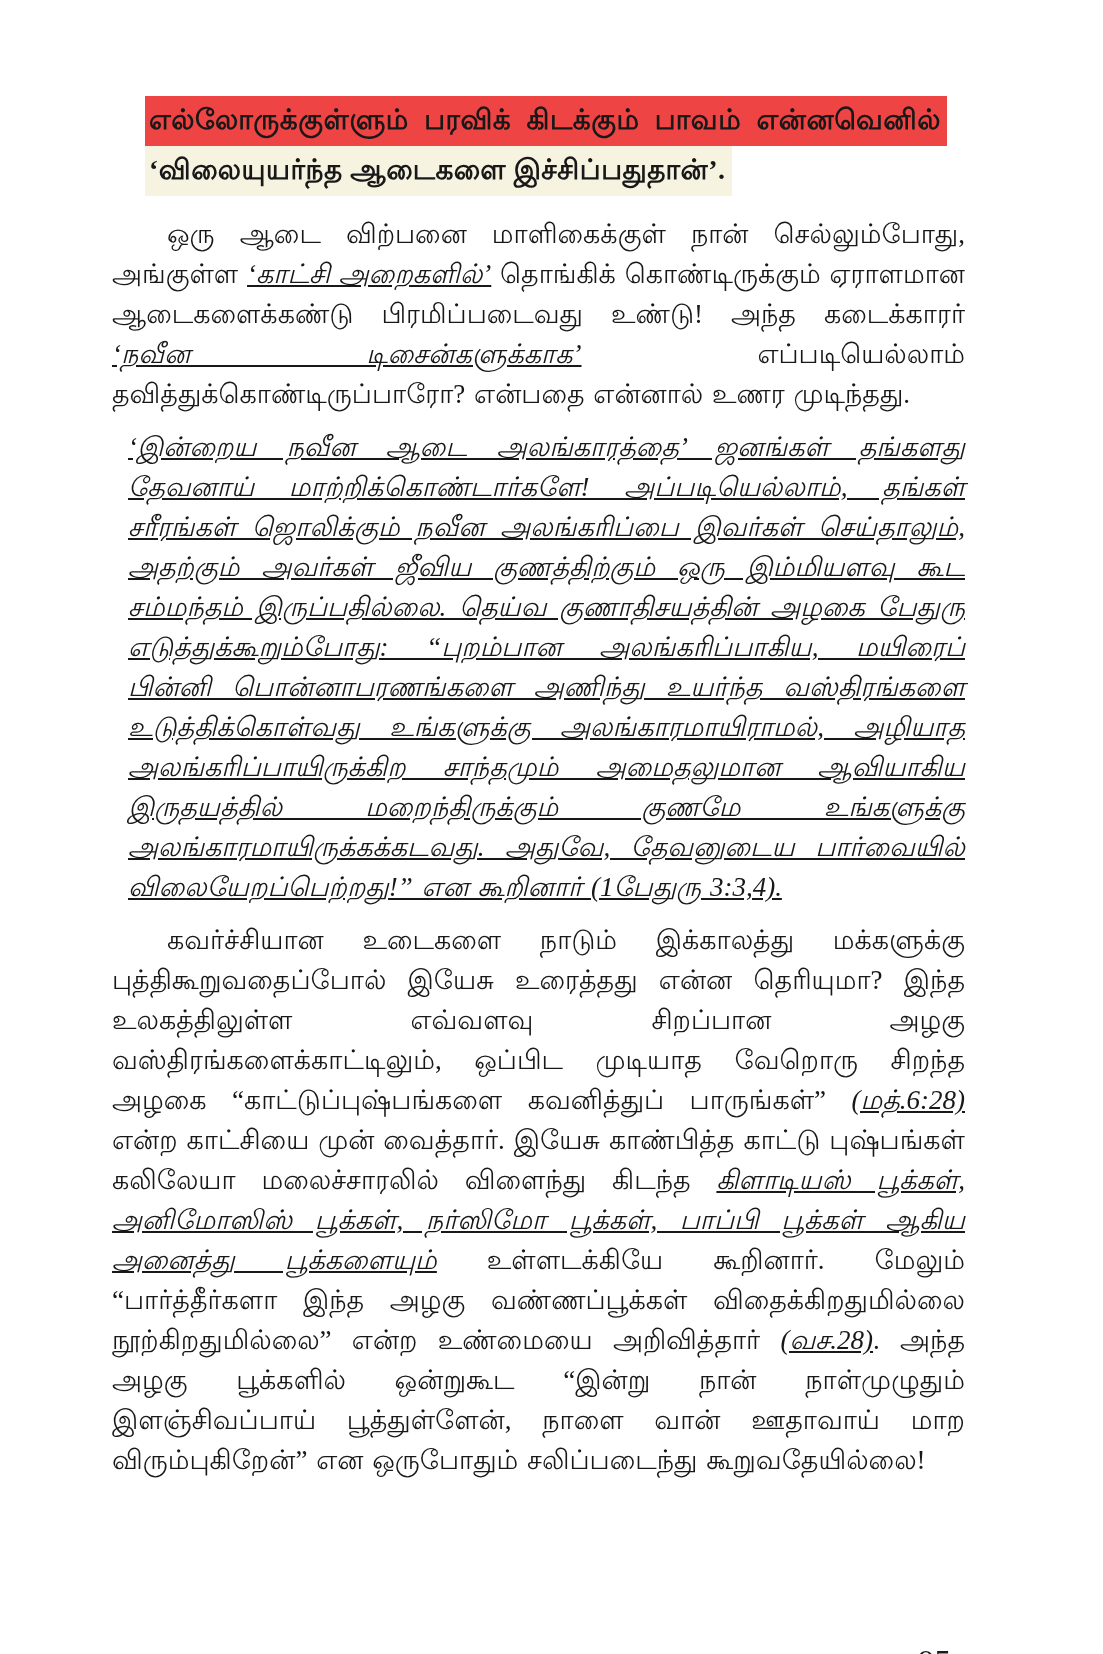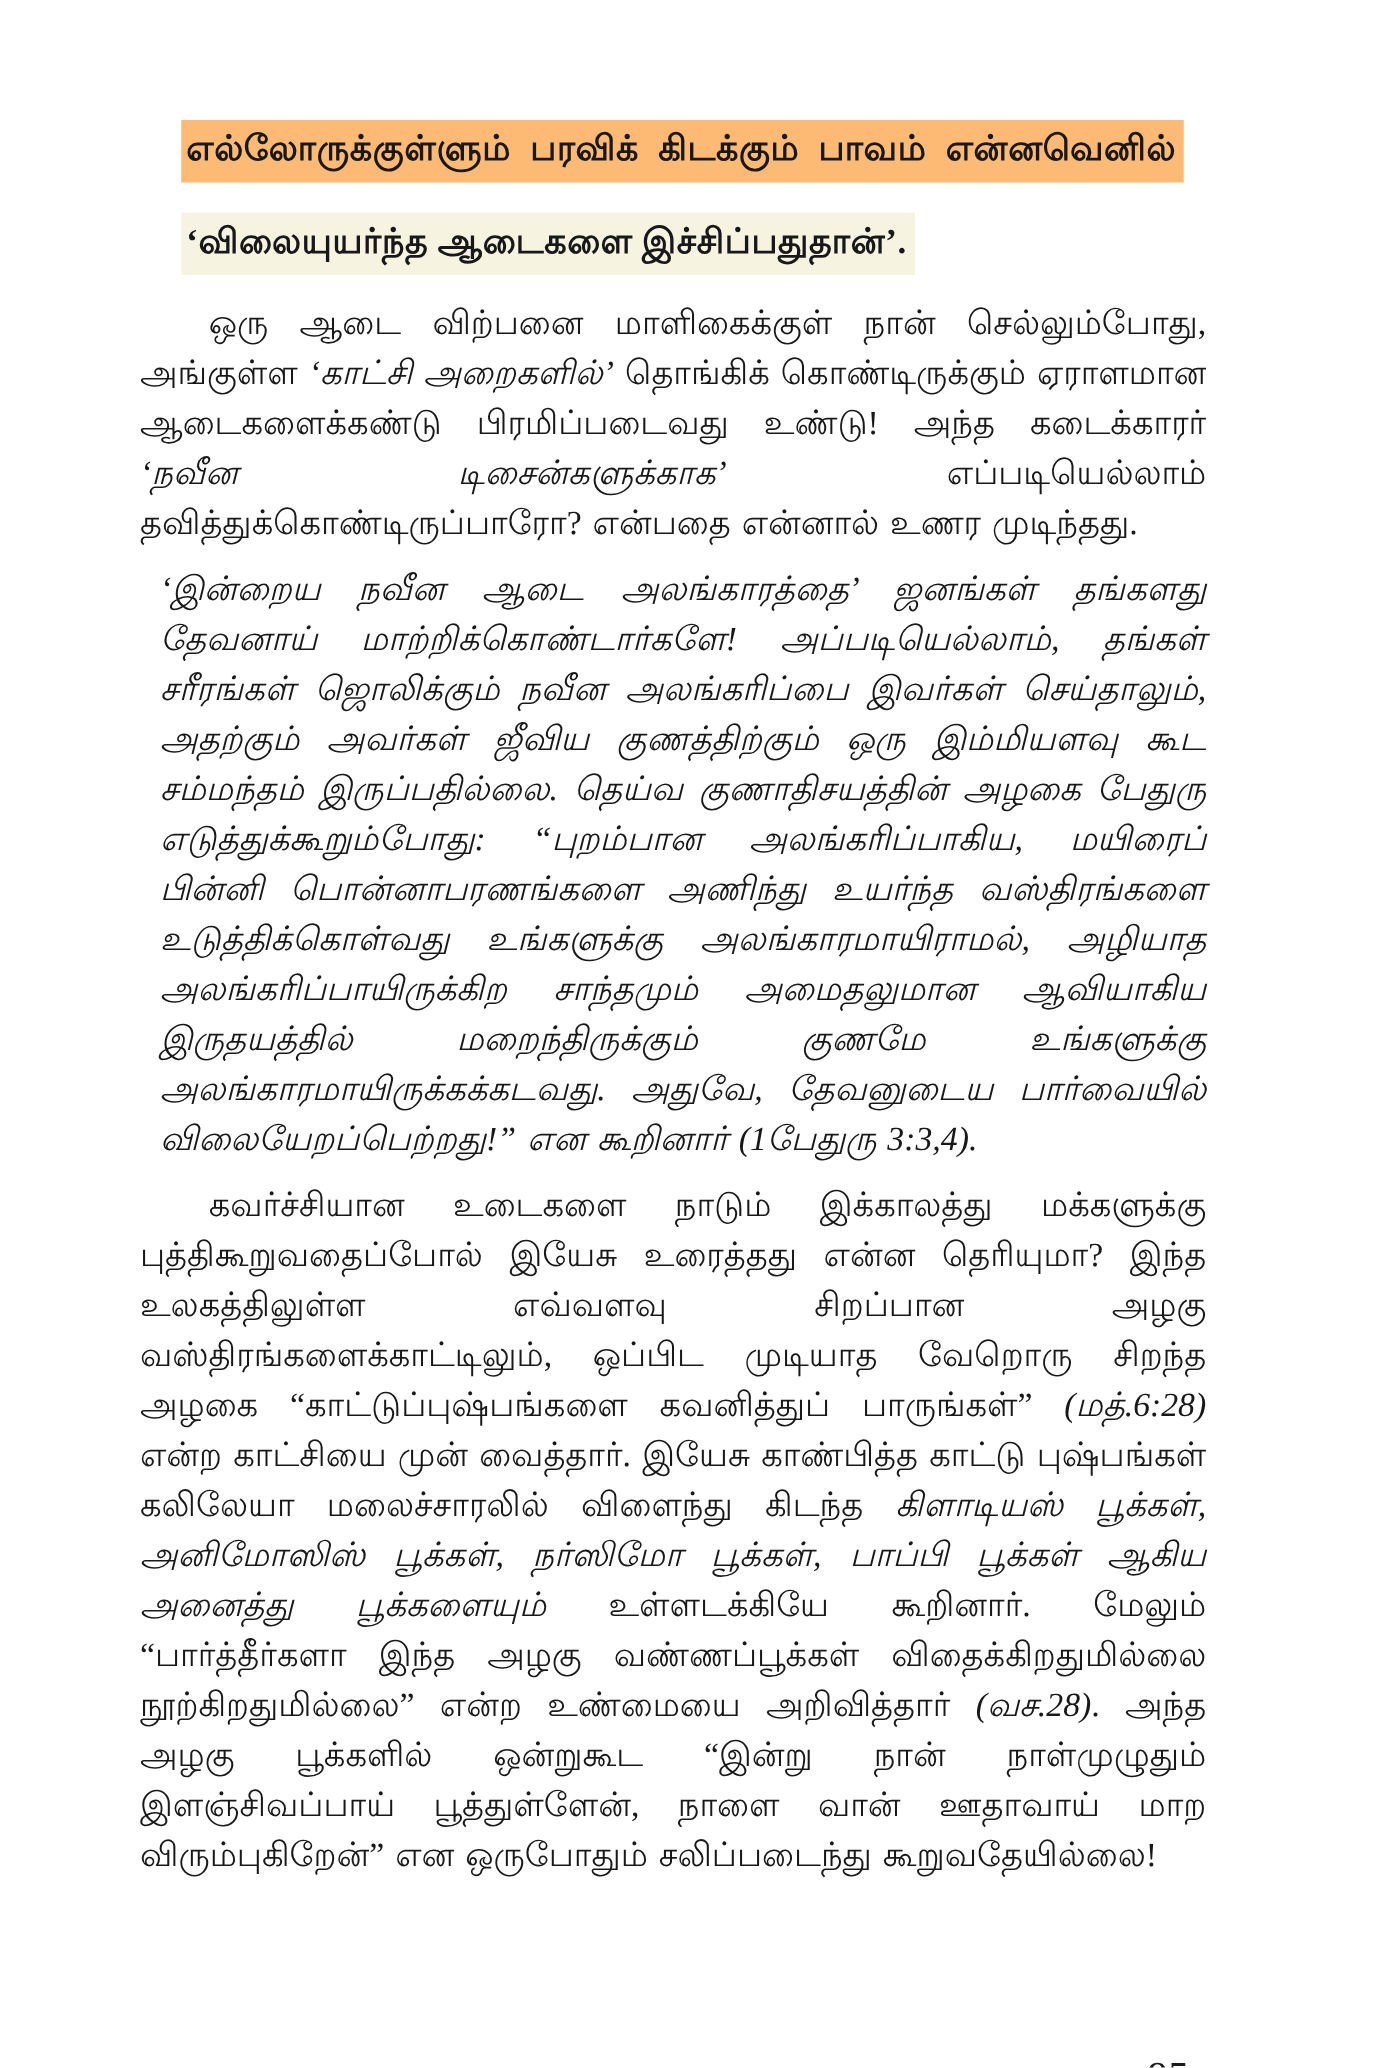--- a/index.html
+++ b/index.html
@@ -32,56 +32,56 @@
     padding: 3px 6px 5px 4px;
   }
   .hl-full {
     display: block;
     width: 792px;
     text-align: justify;
     text-align-last: justify;
   }
   .hl-fit {
     display: inline-block;
-    margin-top: 24px;
   }
   .paras {
     margin: 0 138px 0 112px;
   }
   p.para {
     font-size: 27px;
     line-height: 40px;
     text-align: justify;
     margin: 0 0 13px 0;
     text-indent: 55px;
     word-spacing: 2px;
   }
   p.para.quote {
     margin-left: 16px;
     text-indent: 0;
     font-style: italic;
   }
   .it {
     font-style: italic;
+    text-decoration: underline;
   }
   .pagenum {
     position: absolute;
     top: 1548px;
     right: 152px;
     font-size: 33px;
     color: #1a1a1a;
   }
 </style>
 </head>
 <body>
 
 <div class="doc-page">
 
   <div class="heading">
-    <span class="hl-line hl-full" style="background-color: #fdba74; color: rgb(24, 24, 24);">எல்லோருக்குள்ளும் பரவிக் கிடக்கும் பாவம் என்னவெனில்</span>
+    <span class="hl-line hl-full" style="background-color: #ef4444; color: rgb(24, 24, 24);">எல்லோருக்குள்ளும் பரவிக் கிடக்கும் பாவம் என்னவெனில்</span>
     <span class="hl-line hl-fit" style="background-color: rgb(246, 243, 225); color: rgb(24, 24, 24);">‘விலையுயர்ந்த ஆடைகளை இச்சிப்பதுதான்’.</span>
   </div>
 
   <div class="paras">
       <p class="para indent"><span>ஒரு ஆடை விற்பனை மாளிகைக்குள் நான் செல்லும்போது, அங்குள்ள </span><span class="it">‘காட்சி அறைகளில்’</span><span> தொங்கிக் கொண்டிருக்கும் ஏராளமான ஆடைகளைக்கண்டு பிரமிப்படைவது உண்டு! அந்த கடைக்காரர் </span><span class="it">‘நவீன டிசைன்களுக்காக’</span><span> எப்படியெல்லாம் தவித்துக்கொண்டிருப்பாரோ? என்பதை என்னால் உணர முடிந்தது.</span></p>
       <p class="para quote"><span class="it">‘இன்றைய நவீன ஆடை அலங்காரத்தை’ ஜனங்கள் தங்களது தேவனாய் மாற்றிக்கொண்டார்களே! அப்படியெல்லாம், தங்கள் சரீரங்கள் ஜொலிக்கும் நவீன அலங்கரிப்பை இவர்கள் செய்தாலும், அதற்கும் அவர்கள் ஜீவிய குணத்திற்கும் ஒரு இம்மியளவு கூட சம்மந்தம் இருப்பதில்லை. தெய்வ குணாதிசயத்தின் அழகை பேதுரு எடுத்துக்கூறும்போது: “புறம்பான அலங்கரிப்பாகிய, மயிரைப் பின்னி பொன்னாபரணங்களை அணிந்து உயர்ந்த வஸ்திரங்களை உடுத்திக்கொள்வது உங்களுக்கு அலங்காரமாயிராமல், அழியாத அலங்கரிப்பாயிருக்கிற சாந்தமும் அமைதலுமான ஆவியாகிய இருதயத்தில் மறைந்திருக்கும் குணமே உங்களுக்கு அலங்காரமாயிருக்கக்கடவது. அதுவே, தேவனுடைய பார்வையில் விலையேறப்பெற்றது!” என கூறினார் (1பேதுரு 3:3,4).</span></p>
       <p class="para indent"><span>கவர்ச்சியான உடைகளை நாடும் இக்காலத்து மக்களுக்கு புத்திகூறுவதைப்போல் இயேசு உரைத்தது என்ன தெரியுமா? இந்த உலகத்திலுள்ள எவ்வளவு சிறப்பான அழகு வஸ்திரங்களைக்காட்டிலும், ஒப்பிட முடியாத வேறொரு சிறந்த அழகை “காட்டுப்புஷ்பங்களை கவனித்துப் பாருங்கள்” </span><span class="it">(மத்.6:28)</span><span> என்ற காட்சியை முன் வைத்தார். இயேசு காண்பித்த காட்டு புஷ்பங்கள் கலிலேயா மலைச்சாரலில் விளைந்து கிடந்த </span><span class="it">கிளாடியஸ் பூக்கள், அனிமோஸிஸ் பூக்கள், நர்ஸிமோ பூக்கள், பாப்பி பூக்கள் ஆகிய அனைத்து பூக்களையும்</span><span> உள்ளடக்கியே கூறினார். மேலும் “பார்த்தீர்களா இந்த அழகு வண்ணப்பூக்கள் விதைக்கிறதுமில்லை நூற்கிறதுமில்லை” என்ற உண்மையை அறிவித்தார் </span><span class="it">(வச.28)</span><span>. அந்த அழகு பூக்களில் ஒன்றுகூட “இன்று நான் நாள்முழுதும் இளஞ்சிவப்பாய் பூத்துள்ளேன், நாளை வான் ஊதாவாய் மாற விரும்புகிறேன்” என ஒருபோதும் சலிப்படைந்து கூறுவதேயில்லை!</span></p>
     </div>
 
   <div class="pagenum">95</div>

